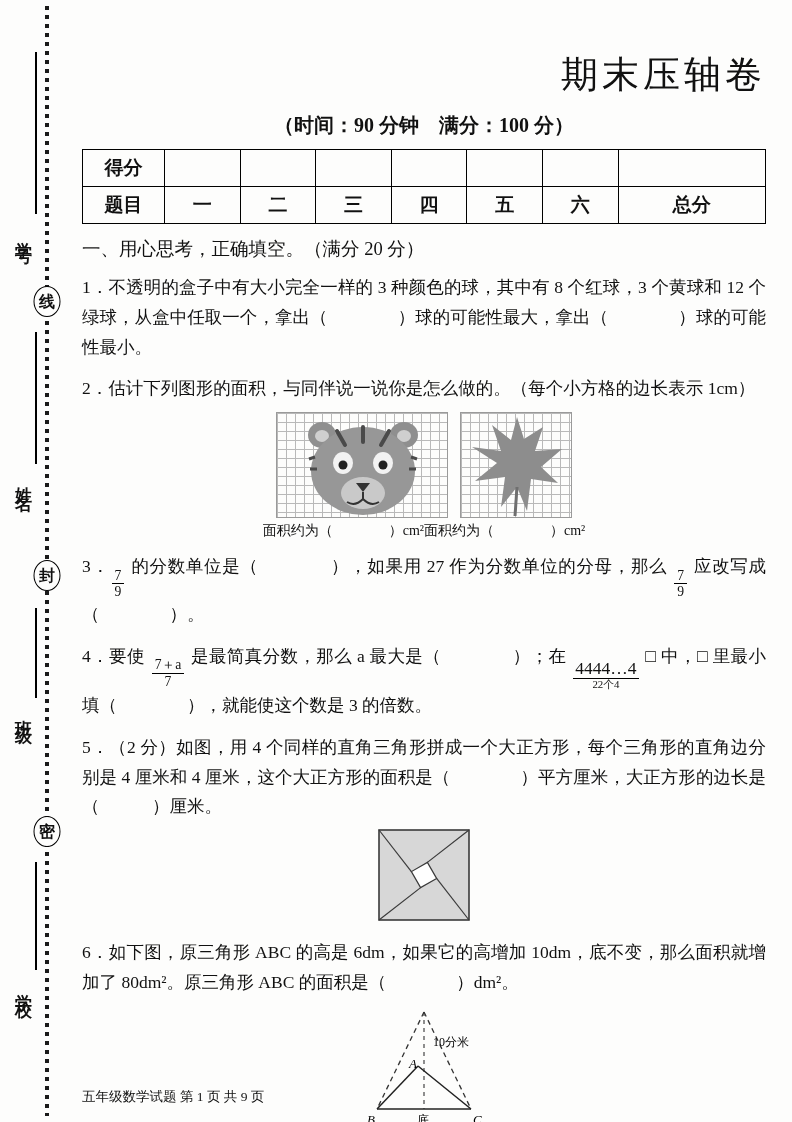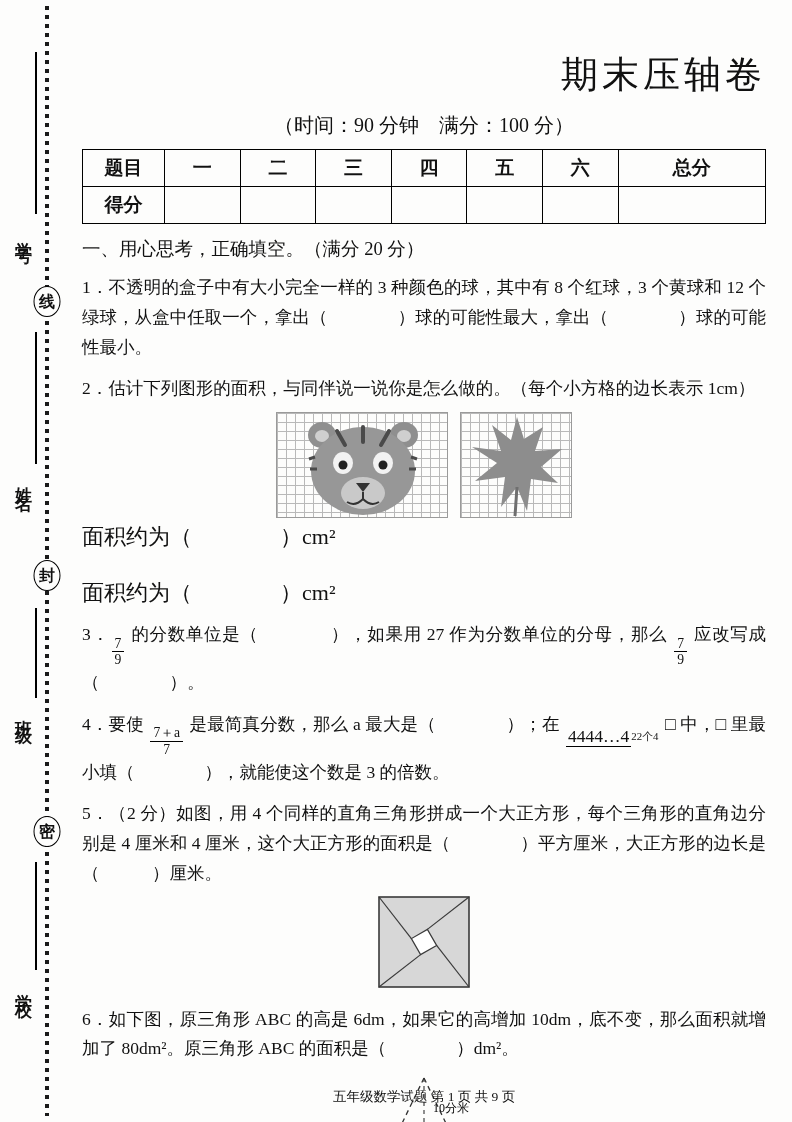--- a/index.html
+++ b/index.html
@@ -14,56 +14,56 @@
   .vlabel { position:absolute; left:12px; writing-mode:vertical-rl; text-orientation:upright;
             font-size:17px; letter-spacing:7px; font-weight:600; }
   .sealchar { position:absolute; left:47px; transform:translateX(-50%); width:27px; height:31px;
               border:1.6px solid #000; border-radius:50%; background:#fdfdfc; text-align:center;
               line-height:29px; font-weight:bold; font-size:16px; z-index:2; }
 
   
   .main { margin:0 26px 0 82px; padding-top:40px; }
   .title1 { text-align:center; font-size:35px; font-weight:bold; letter-spacing:1px; }
   .title2 { text-align:right; font-size:37px; font-weight:normal; letter-spacing:4px; margin-top:10px; }
-  .meta { text-align:center; font-size:20px; margin-top:12px; font-weight:normal; }
+  .meta { text-align:center; font-size:20px; margin-top:12px; font-weight:bold; }
 
   table.score { width:100%; border-collapse:collapse; margin-top:10px; }
   table.score td { border:1.6px solid #000; text-align:center; font-size:19px; height:37px; }
   table.score td.hd { font-weight:bold; }
   table.score td.lbl { width:82px; font-weight:bold; }
 
   .section { font-size:18.5px; font-weight:normal; margin-top:12px; }
   p.q { font-size:17.5px; line-height:1.7; margin-top:12px; text-align:justify; }
 
   
   .frac { display:inline-flex; flex-direction:column; vertical-align:-0.55em; text-align:center;
           font-size:0.78em; line-height:1.15; margin:0 2px; }
   .fnum { border-bottom:1.2px solid #000; padding:0 3px; }
   .fden { padding:0 3px; }
   
-  .ub { display:inline-flex; flex-direction:row; align-items:center; vertical-align:-0.7em;
+  .ub { display:inline-flex; flex-direction:column; align-items:center; vertical-align:-0.7em;
         line-height:1.1; margin:0 2px; }
   .ubtop { border-bottom:1.2px solid #000; padding:0 2px; }
   .ubbot { font-size:0.62em; }
 
   
   .figrow { display:flex; justify-content:center; align-items:flex-start; gap:12px; margin:8px 0 4px; }
   .gridbox { position:relative; border:1px solid #9a9a9a;
              background-image:linear-gradient(#b9b9b9 1px,transparent 1px),
                               linear-gradient(90deg,#b9b9b9 1px,transparent 1px);
              background-size:9px 9px; }
   .gridbox svg { position:absolute; inset:0; }
   .tigerbox { width:172px; height:106px; }
   .leafbox  { width:112px; height:106px; }
-  .arealabels { display:flex; justify-content:center; gap:26px; font-size:22px; margin:4px 0 2px;flex-direction:column; }
+  .arealabels { display:flex; justify-content:center; font-size:14px; margin:4px 0 2px; }
   .figcenter { text-align:center; margin:6px 0; }
   svg text.pt { font-size:13px; font-style:italic; font-family:"Liberation Serif",serif; }
   svg text.cn { font-size:12px; font-style:normal; font-family:"Liberation Serif",serif; }
 
-  .footer { position:absolute; bottom:16px; left:82px; right:26px; text-align:center; font-size:13.5px; }
+  .footer { position:absolute; bottom:16px; left:82px; right:26px; font-size:13.5px; }
 </style>
 </head>
 <body>
 
 <div class="page">
 
   <div class="seal-margin">
     <div class="dotline"></div>
     <div class="blankline" style="top:52px;height:162px"></div>
     <div class="vlabel" style="top:228px">学号</div>
@@ -78,38 +78,38 @@
     <div class="vlabel" style="top:980px">学校</div>
   </div>
 
   <div class="main">
     <div class="title2">期末压轴卷</div>
     <div class="meta">（时间：90 分钟　满分：100 分）</div>
 
     <table class="score">
       <tbody>
           <tr>
+        <td class="lbl">得分</td>
+        <td></td>
+        <td></td>
+        <td></td>
+        <td></td>
+        <td></td>
+        <td></td>
+        <td></td>
+      </tr>
+      <tr>
         <td class="lbl">题目</td>
         <td class="hd">一</td>
         <td class="hd">二</td>
         <td class="hd">三</td>
         <td class="hd">四</td>
         <td class="hd">五</td>
         <td class="hd">六</td>
         <td class="hd">总分</td>
-      </tr>
-      <tr>
-        <td class="lbl">得分</td>
-        <td></td>
-        <td></td>
-        <td></td>
-        <td></td>
-        <td></td>
-        <td></td>
-        <td></td>
       </tr>
     </tbody>
       </table>
 
     <div class="section">一、用心思考，正确填空。（满分 20 分）</div>
 
     <p class="q">1．不透明的盒子中有大小完全一样的 3 种颜色的球，其中有 8 个红球，3 个黄球和 12 个绿球，从盒中任取一个，拿出（　　　　）球的可能性最大，拿出（　　　　）球的可能性最小。</p>
     <p class="q">2．估计下列图形的面积，与同伴说一说你是怎么做的。（每个小方格的边长表示 1cm）</p>
 
     <div class="figrow">

